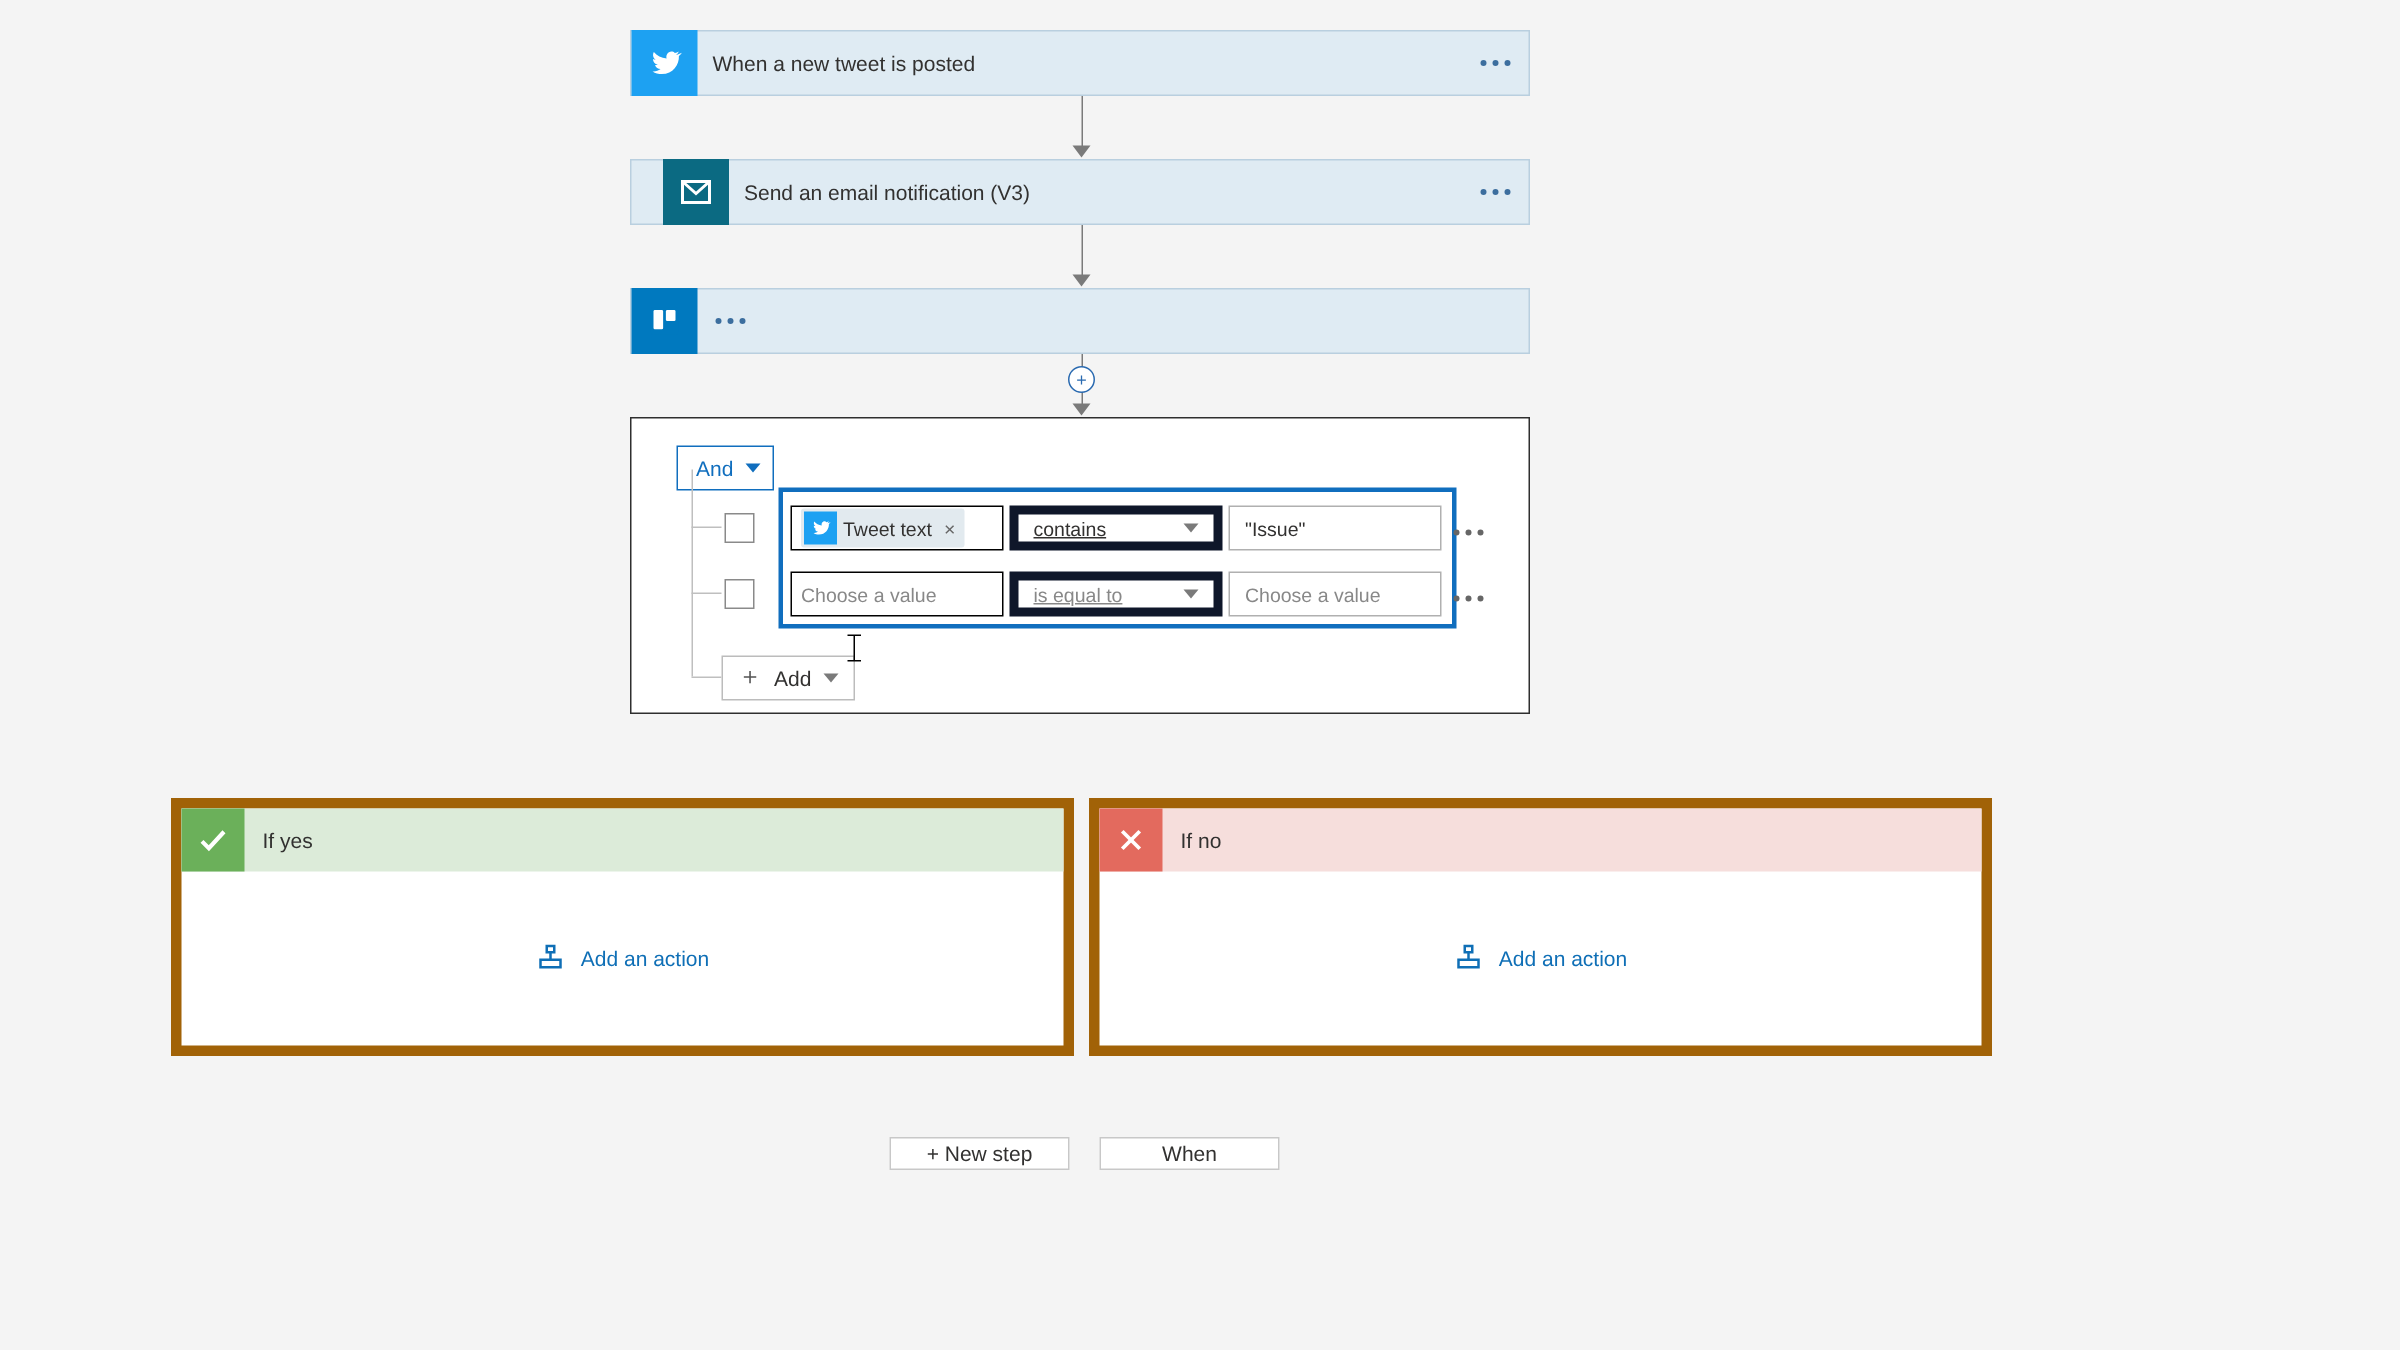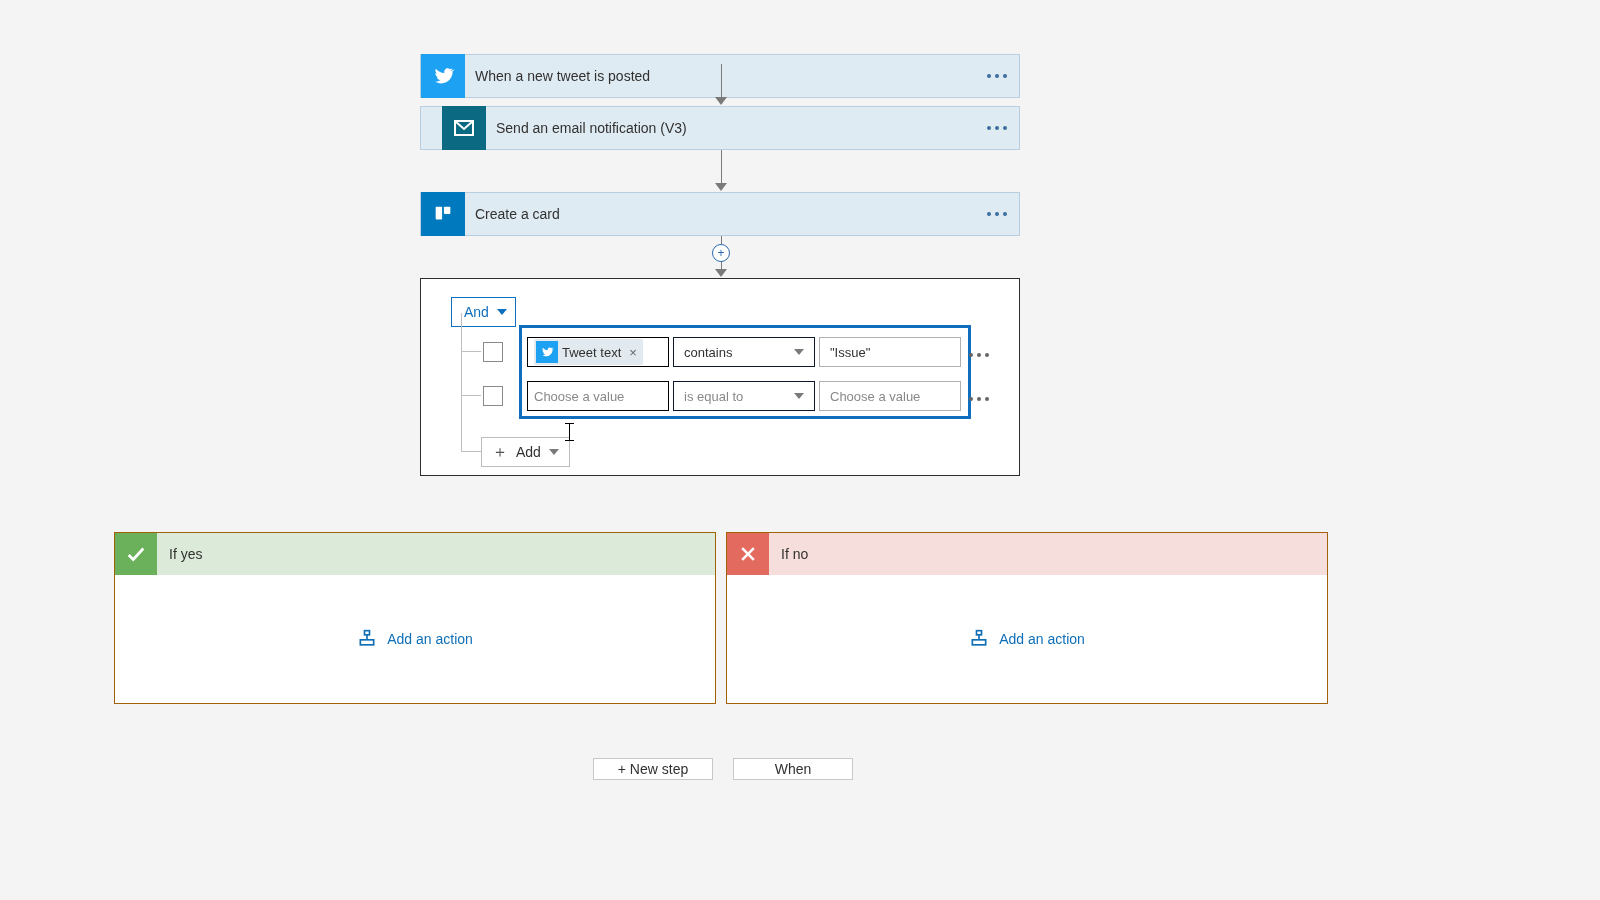--- a/index.html
+++ b/index.html
@@ -142,28 +142,29 @@
   .field-val {
     width: 142px; height: 30px;
     border: 1px solid #000000;
     background: #fff;
     display:flex; align-items:center;
     padding: 0 6px;
     font-size: 13px;
   }
   .field-op {
     width: 142px; height: 30px;
-    border: 1px solid #0f172a;
+    border: 6px solid #0f172a;
     background: #fff;
     display:flex; align-items:center;
     padding: 0 10px;
     font-size: 13px;
     color: #323130;
     margin-left: 4px;
     justify-content: space-between;
+    text-decoration: underline;
   }
   .field-op.placeholder { color:#888; }
   .field-val.placeholder { color:#888; }
   .field-rhs {
     width: 142px; height: 30px;
     border: 1px solid #b0b0b0;
     background: #fff;
     display:flex; align-items:center;
     padding: 0 10px;
     font-size: 13px;
@@ -201,21 +202,21 @@
     border-left:5px solid transparent;
     border-right:5px solid transparent;
     border-top:6px solid #7a7a7a;
   }
   
   .branch {
     position:absolute;
     top: 532px;
     width: 602px;
     background:#fff;
-    border:1px solid #a16207;
+    border:7px solid #a16207;
     height: 172px;
   }
   .branch.yes { left: 114px; }
   .branch.no { left: 726px; }
   .branch-header {
     height: 42px;
     display:flex;
     align-items:center;
   }
   .branch-header.yes { background:#dcebd9; }
@@ -244,21 +245,21 @@
     display:flex; align-items:center; justify-content:center;
   }
   .footer-btn.newstep { left:593px; width:120px; }
   .footer-btn.save { left:733px; width:120px; }
 </style>
 </head>
 <body>
 
 <div class="canvas">
 
-  <div class="step-card" style="left:420px; top:20px;margin-top:34px;">
+  <div class="step-card" style="left:420px; top:20px;">
     <div class="step-icon" style="background:#1da1f2">
       <svg width="24" height="24" viewBox="0 0 24 24" fill="#fff">
           <path d="M22 5.9c-.7.3-1.5.6-2.3.7.8-.5 1.5-1.3 1.8-2.3-.8.5-1.7.8-2.6 1-1.5-1.6-4.1-1.2-5.2.8-.5.9-.6 1.9-.3 2.9C9.9 8.8 6.9 7.2 4.9 4.7c-1 1.8-.5 4 1.2 5.1-.6 0-1.2-.2-1.8-.5 0 1.9 1.3 3.5 3.2 3.9-.6.2-1.2.2-1.8.1.5 1.6 2 2.7 3.7 2.7-1.6 1.2-3.5 1.8-5.4 1.6 1.8 1.2 4 1.8 6.2 1.8 7.5 0 11.7-6.4 11.4-12.1.8-.6 1.5-1.3 2-2.1z"></path>
         </svg>
     </div>
     <div class="step-title">When a new tweet is posted</div>
     <div class="step-more">
         <span class="dot"></span>
         <span class="dot"></span>
         <span class="dot"></span>
@@ -291,21 +292,20 @@
   </div>
 
   <div class="step-card" style="left:420px; top:192px;">
     <div class="step-icon" style="background:#0079bf">
       <svg width="22" height="22" viewBox="0 0 24 24" fill="#fff">
           <rect x="2" y="2" width="20" height="20" rx="2" fill="#0079bf"></rect>
           <rect x="4" y="4" width="7" height="14" rx="1" fill="#fff"></rect>
           <rect x="13" y="4" width="7" height="8" rx="1" fill="#fff"></rect>
         </svg>
     </div>
-    <div class="step-title">Create a card</div>
     <div class="step-more">
         <span class="dot"></span>
         <span class="dot"></span>
         <span class="dot"></span>
       </div>
   </div>
 
   <div class="connector" style="top:236px; height:42px;">
     <div class="connector-line" style="height:34px"></div>
     <div class="connector-arrow"></div>

